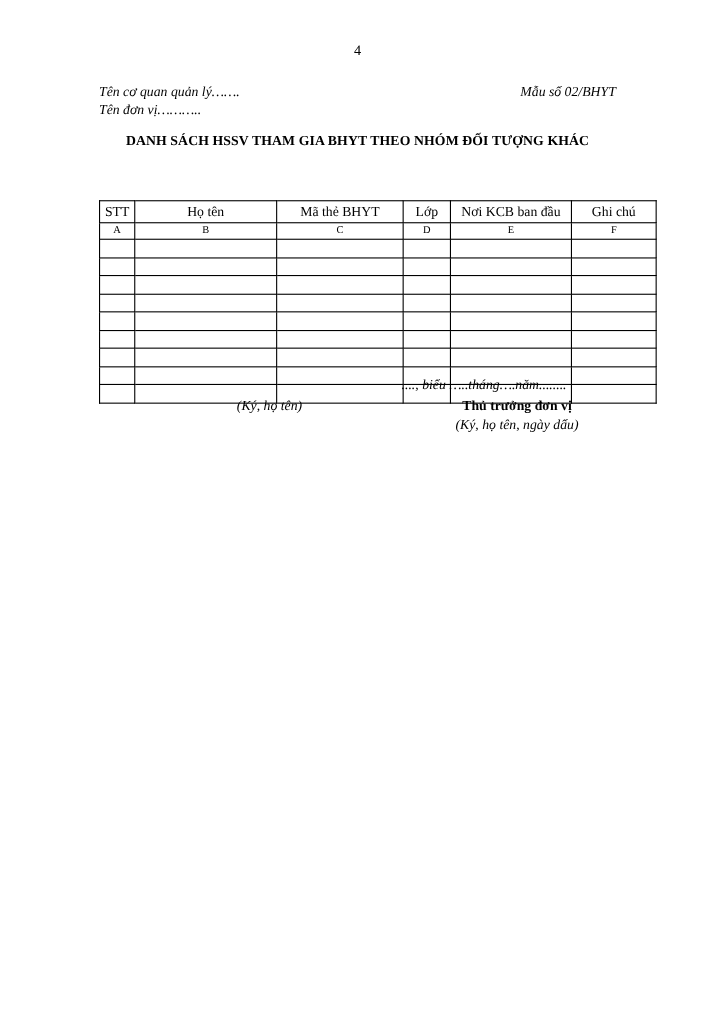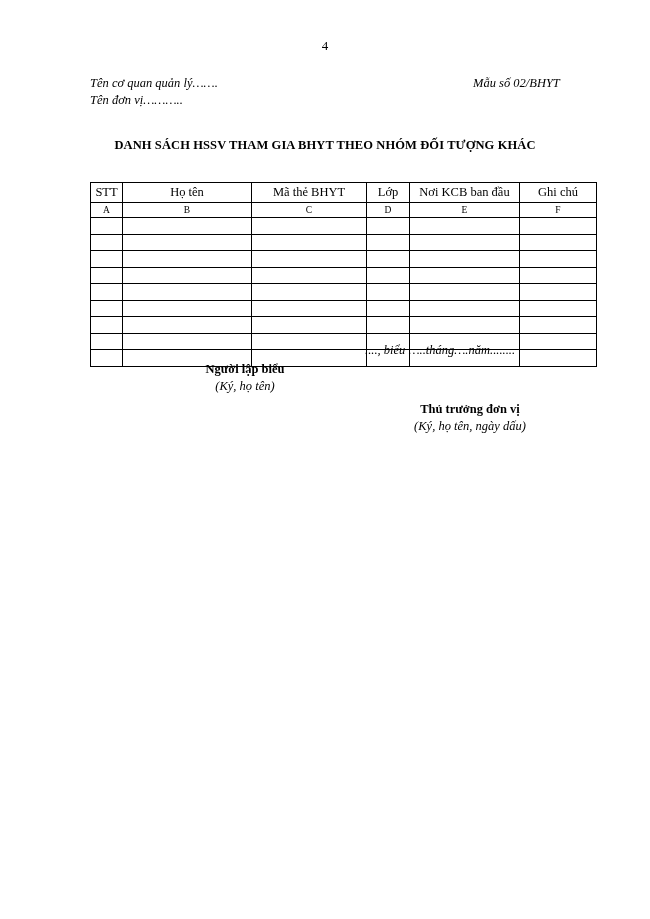--- a/index.html
+++ b/index.html
@@ -56,21 +56,20 @@
   }
   .doc-title {
     position: absolute;
     top: 121px;
     left: 0;
     width: 650px;
     text-align: center;
     font-size: 12.5px;
     font-weight: bold;
     letter-spacing: 0.1px;
-    margin-top: 17px;
   }
   table.main-table {
     position: absolute;
     top: 164px;
     left: 90px;
     border-collapse: collapse;
     font-size: 12px;
     margin-top: 18px;
   }
   table.main-table td,
@@ -120,21 +119,20 @@
     top: 18px;
     width: 160px;
     text-align: center;
   }
   .sign-right {
     position: absolute;
     left: 290px;
     top: 18px;
     width: 180px;
     text-align: center;
-    margin-top: 40px;
   }
   .sign-role {
     font-weight: bold;
     font-size: 12.5px;
     line-height: 17px;
   }
   .sign-note {
     font-style: italic;
     font-size: 12.5px;
     line-height: 17px;
@@ -250,21 +248,20 @@
         <td></td>
         <td></td>
         <td></td>
       </tr>
     </tbody>
   </table>
 
   <div class="sign-block">
     <div class="sign-date">...., biểu …..tháng….năm........</div>
     <div class="sign-left">
-      <div class="sign-role">Người lập biểu</div>
       <div class="sign-note">(Ký, họ tên)</div>
     </div>
     <div class="sign-right">
       <div class="sign-role">Thủ trưởng đơn vị</div>
       <div class="sign-note">(Ký, họ tên, ngày dấu)</div>
     </div>
   </div>
 
 </div>
 

